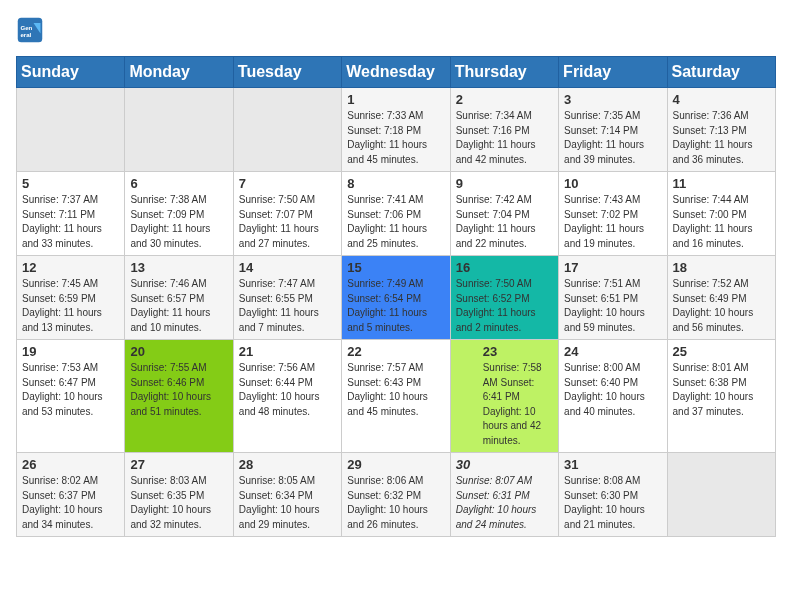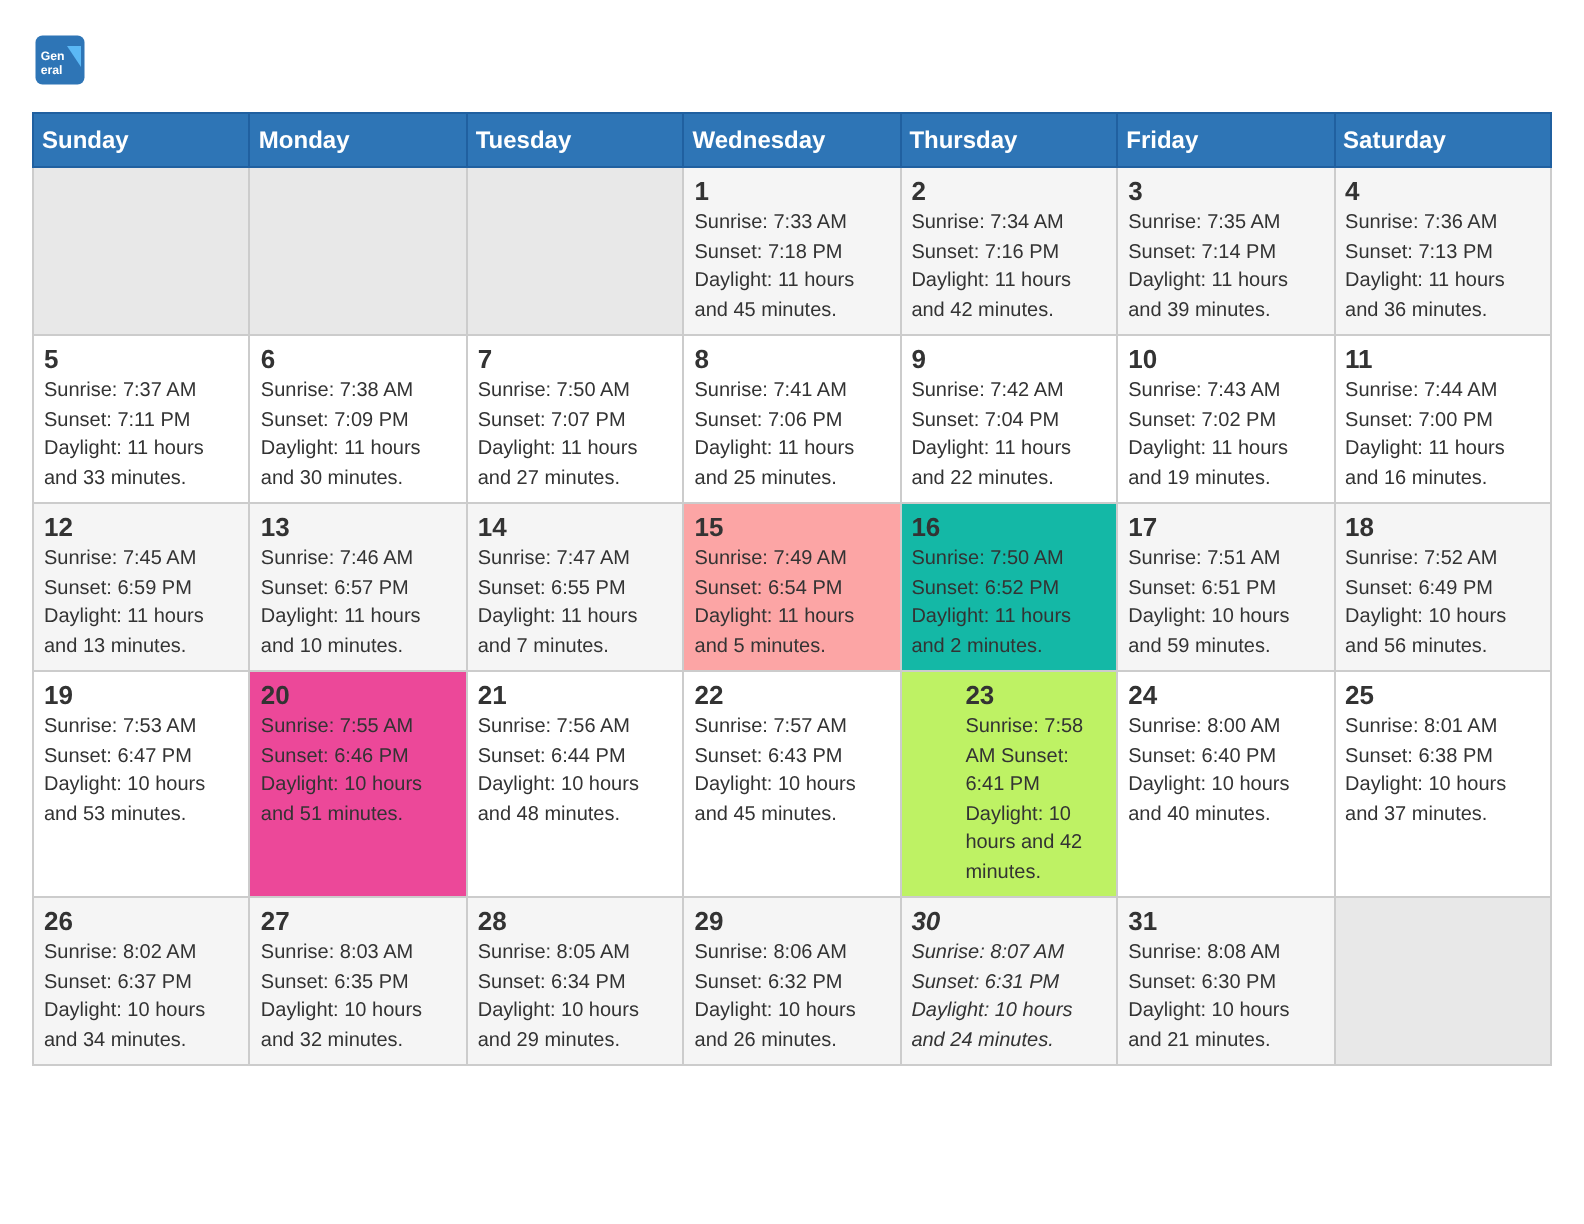--- a/index.html
+++ b/index.html
@@ -47,21 +47,21 @@
       color: #555;
     }
     .calendar {
       width: 100%;
       border-collapse: collapse;
       border: 1px solid #ccc;
     }
     .calendar th {
       background-color: #2e75b6;
       color: #fff;
-      font-size: 12px;
+      font-size: 16px;
       font-weight: bold;
       padding: 6px 4px;
       text-align: left;
       border: 1px solid #2060a0;
     }
     .calendar td {
       vertical-align: top;
       border: 1px solid #ccc;
       padding: 4px 5px;
       width: 108px;
@@ -224,21 +224,21 @@
 Daylight: 11 hours
 and 10 minutes.</div>
         </td>
         <td style="background-color: rgb(245, 245, 245);">
           <div class="day-number">14</div>
           <div class="day-info">Sunrise: 7:47 AM
 Sunset: 6:55 PM
 Daylight: 11 hours
 and 7 minutes.</div>
         </td>
-        <td style="background-color: #fca5a5; margin-top: 23px;">
+        <td style="background-color: #3b82f6; margin-top: 23px;">
           <div class="day-number">15</div>
           <div class="day-info">Sunrise: 7:49 AM
 Sunset: 6:54 PM
 Daylight: 11 hours
 and 5 minutes.</div>
         </td>
         <td style="background-color: #14b8a6;">
           <div class="day-number">16</div>
           <div class="day-info">Sunrise: 7:50 AM
 Sunset: 6:52 PM
@@ -261,21 +261,21 @@
         </td>
       </tr>
       <tr>
         <td style="background-color: rgb(255, 255, 255);">
           <div class="day-number">19</div>
           <div class="day-info">Sunrise: 7:53 AM
 Sunset: 6:47 PM
 Daylight: 10 hours
 and 53 minutes.</div>
         </td>
-        <td style="background-color: #ec4899;">
+        <td style="background-color: #84cc16;">
           <div class="day-number">20</div>
           <div class="day-info">Sunrise: 7:55 AM
 Sunset: 6:46 PM
 Daylight: 10 hours
 and 51 minutes.</div>
         </td>
         <td style="background-color: rgb(255, 255, 255);">
           <div class="day-number">21</div>
           <div class="day-info">Sunrise: 7:56 AM
 Sunset: 6:44 PM

